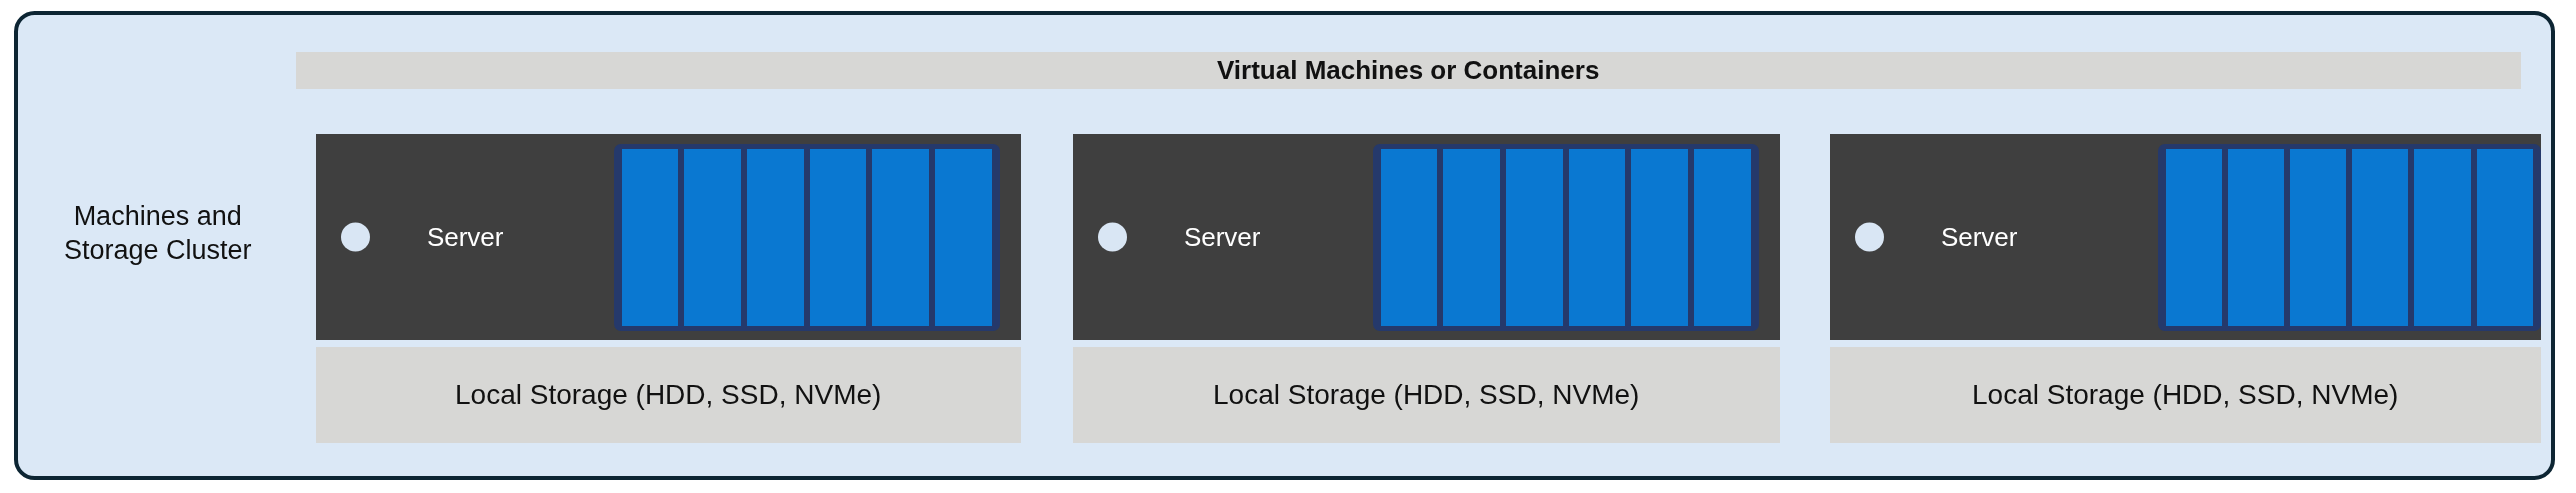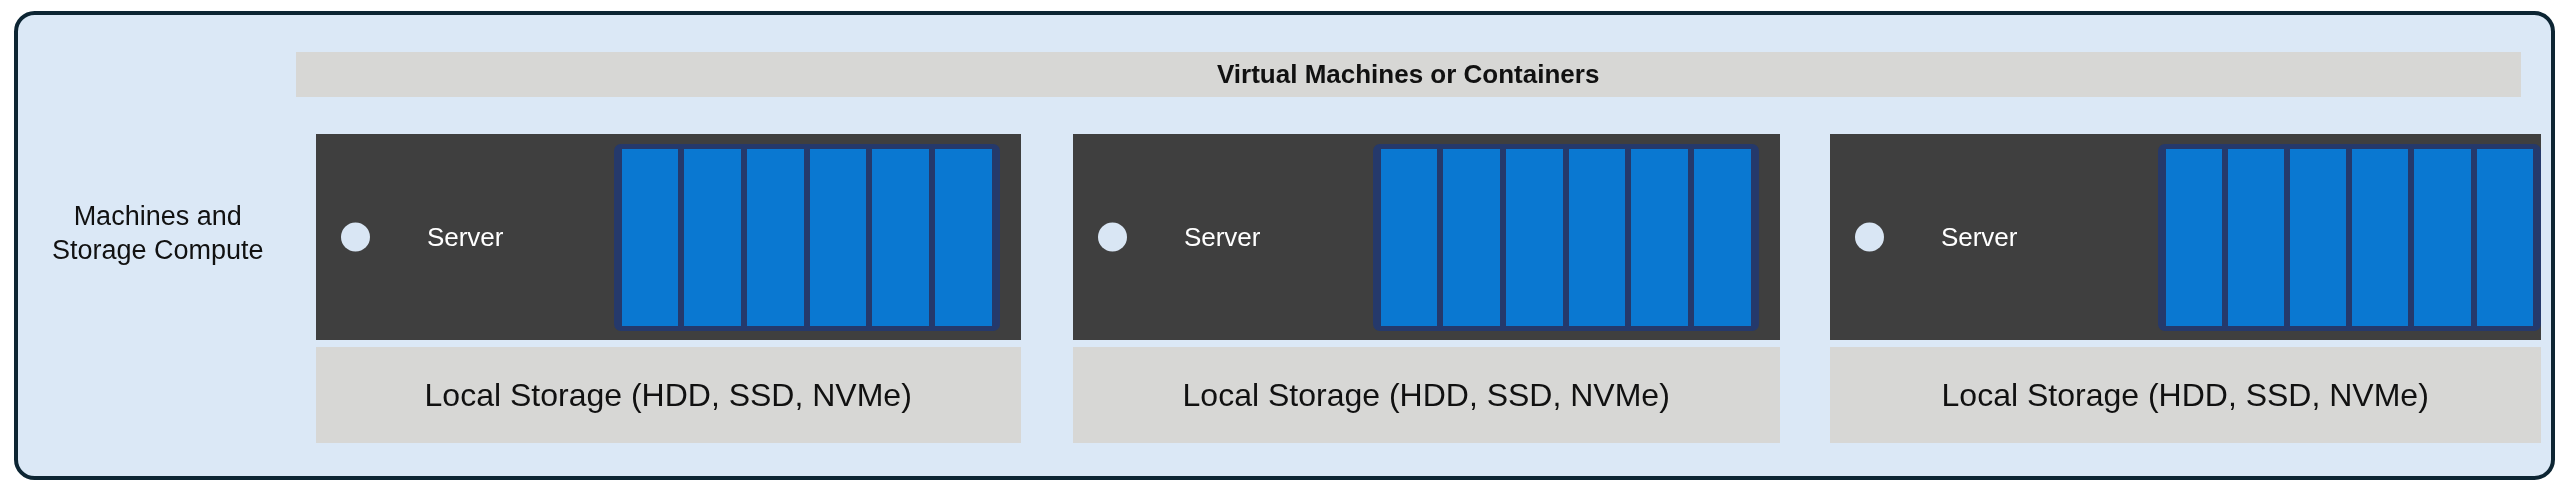--- a/index.html
+++ b/index.html
@@ -40,21 +40,21 @@
     letter-spacing: 0px;
   }
   #cluster-label .line { display: block; white-space: nowrap; }
 
   
   #vm-banner {
     position: absolute;
     left: 278px;      
     top: 37px;        
     width: 2225px;
-    height: 45px;
+    height: 37px;
     background: #d7d7d5;
     display: flex;
     align-items: center;
     justify-content: center;
   }
   #vm-banner .banner-text {
     font-size: 26px;
     font-weight: bold;
     color: #111111;
     white-space: nowrap;
@@ -116,21 +116,21 @@
   .storage-box {
     position: absolute;
     top: 213px;      
     height: 96px;
     background: #d7d7d5;
     display: flex;
     align-items: center;
     justify-content: center;
   }
   .storage-text {
-    font-size: 32px;
+    font-size: 28px;
     color: #111111;
     white-space: nowrap;
   }
 
   
   #node-1 { left: 278px;  width: 705px; }
   #node-1 .server-box, #node-1 .storage-box { width: 705px; }
   #node-1 .vm-group { left: 298px; width: 386px; }
 
   #node-2 { left: 1035px; width: 707px; }
@@ -141,21 +141,21 @@
   #node-3 .server-box, #node-3 .storage-box { width: 711px; }
   #node-3 .vm-group { left: 328px; width: 383px; }
 </style>
 </head>
 <body>
 
 <div id="cluster-frame">
 
   <div id="cluster-label">
     <span class="line">Machines and</span>
-    <span class="line">Storage Compute</span>
+    <span class="line">Storage Cluster</span>
   </div>
 
   <div id="vm-banner">
     <span class="banner-text">Virtual Machines or Containers</span>
   </div>
 
   <div class="node" id="node-1">
     <div class="server-box">
       <span class="server-dot"></span>
       <span class="server-label">Server</span>

